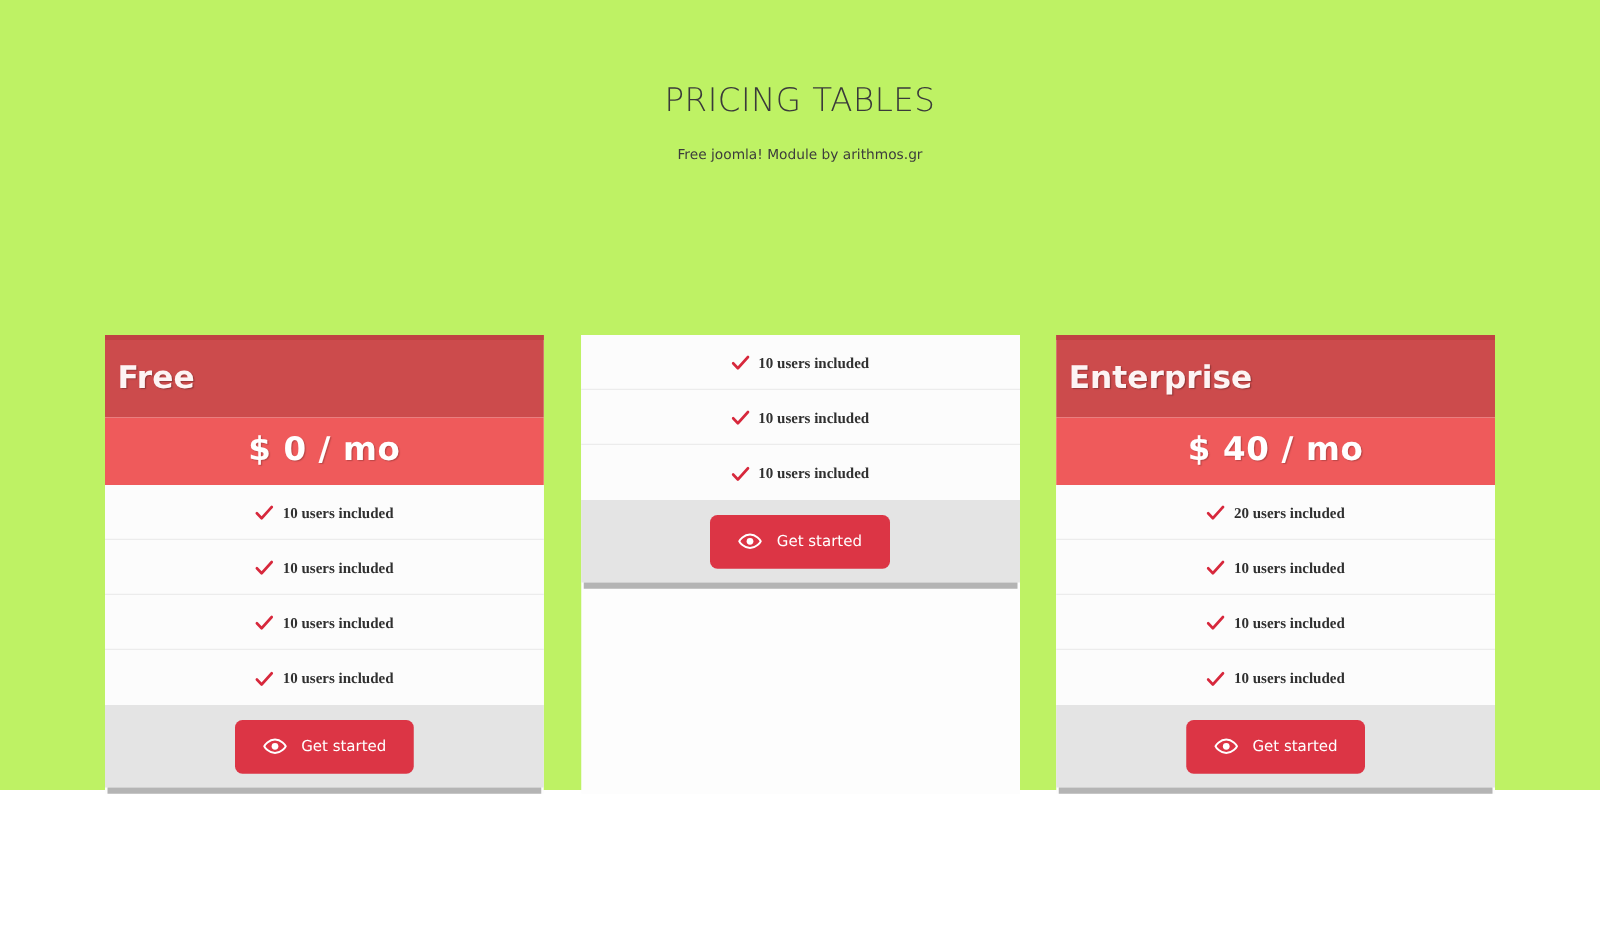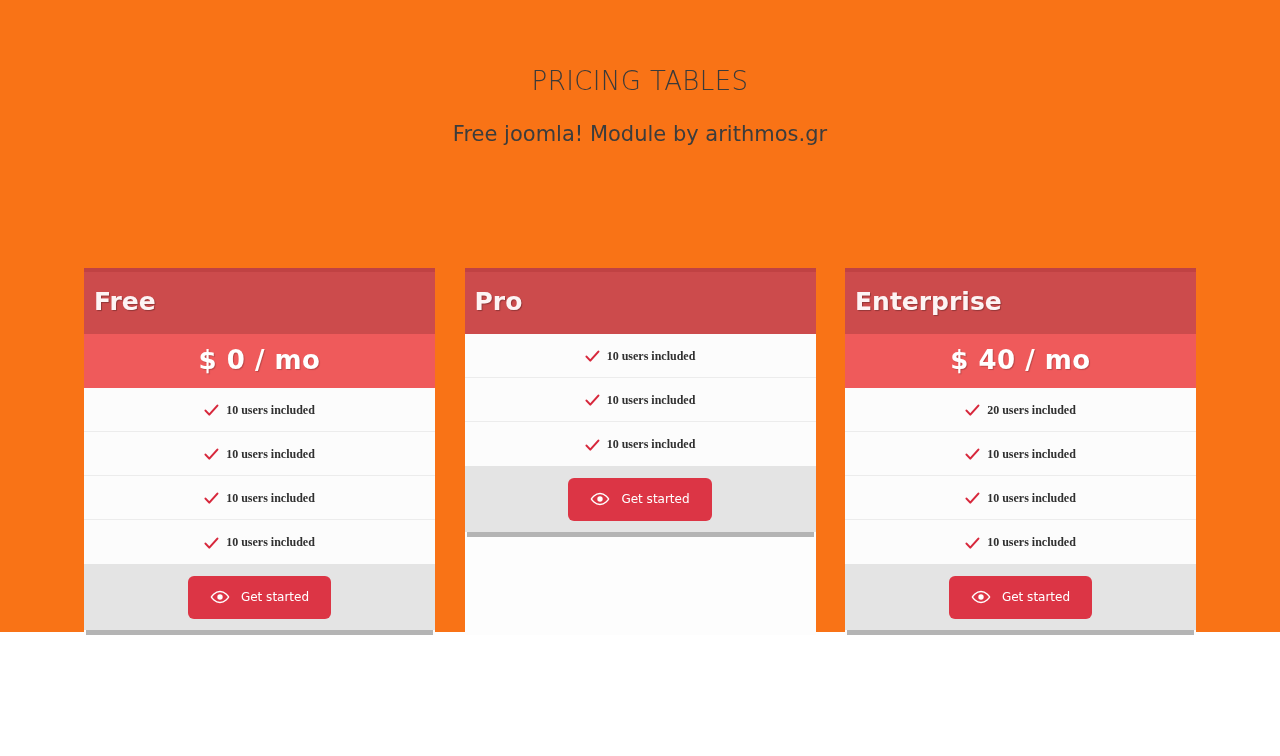--- a/index.html
+++ b/index.html
@@ -9,21 +9,21 @@
     height: 756px;
     background: #ffffff;
     font-family: "Liberation Sans", sans-serif;
     overflow: hidden;
   }
 
   .page {
     position: relative;
     width: 1280px;
     height: 632px;
-    background: #f97316;
+    background: #bef264;
   }
 
   
   .heading {
     position: absolute;
     top: 62px;
     left: 0;
     width: 1280px;
     text-align: center;
   }
@@ -31,23 +31,23 @@
   .page-title {
     font-family: "DejaVu Sans", sans-serif;
     font-size: 26px;
     font-weight: 300;
     letter-spacing: 0.4px;
     color: #3a3a3a;
     line-height: 38px;
   }
 
   .page-subtitle {
-    margin-top: 22px;
-    font-family: "DejaVu Sans", sans-serif;
-    font-size: 21px;
+    margin-top: 12px;
+    font-family: "DejaVu Sans", sans-serif;
+    font-size: 11px;
     font-weight: 400;
     color: #3c3c3c;
     line-height: 24px;
   }
 
   
   .cards {
     position: absolute;
     top: 268px;
     left: 84px;
@@ -242,23 +242,20 @@
               <circle cx="10" cy="10" r="2.7" fill="#ffffff"></circle>
             </svg>
           </span>
           <span class="cta-label">Get started</span>
         </button>
       </div>
       <div class="card-shadow"></div>
     </div>
 
     <div class="card">
-      <div class="card-head">
-        <div class="plan-name">Pro</div>
-      </div>
       <ul class="features">
         <li class="feature-row">
           <span class="check-icon">
             <svg width="15" height="15" viewBox="0 0 15 15">
                 <path d="M1.5 7.6 L5.3 11.6 L13.4 2.6" fill="none" stroke="#d7283c" stroke-width="2.1" stroke-linecap="round" stroke-linejoin="round"></path>
               </svg>
           </span>
           <span class="feature-text">10 users included</span>
         </li>
         <li class="feature-row">

